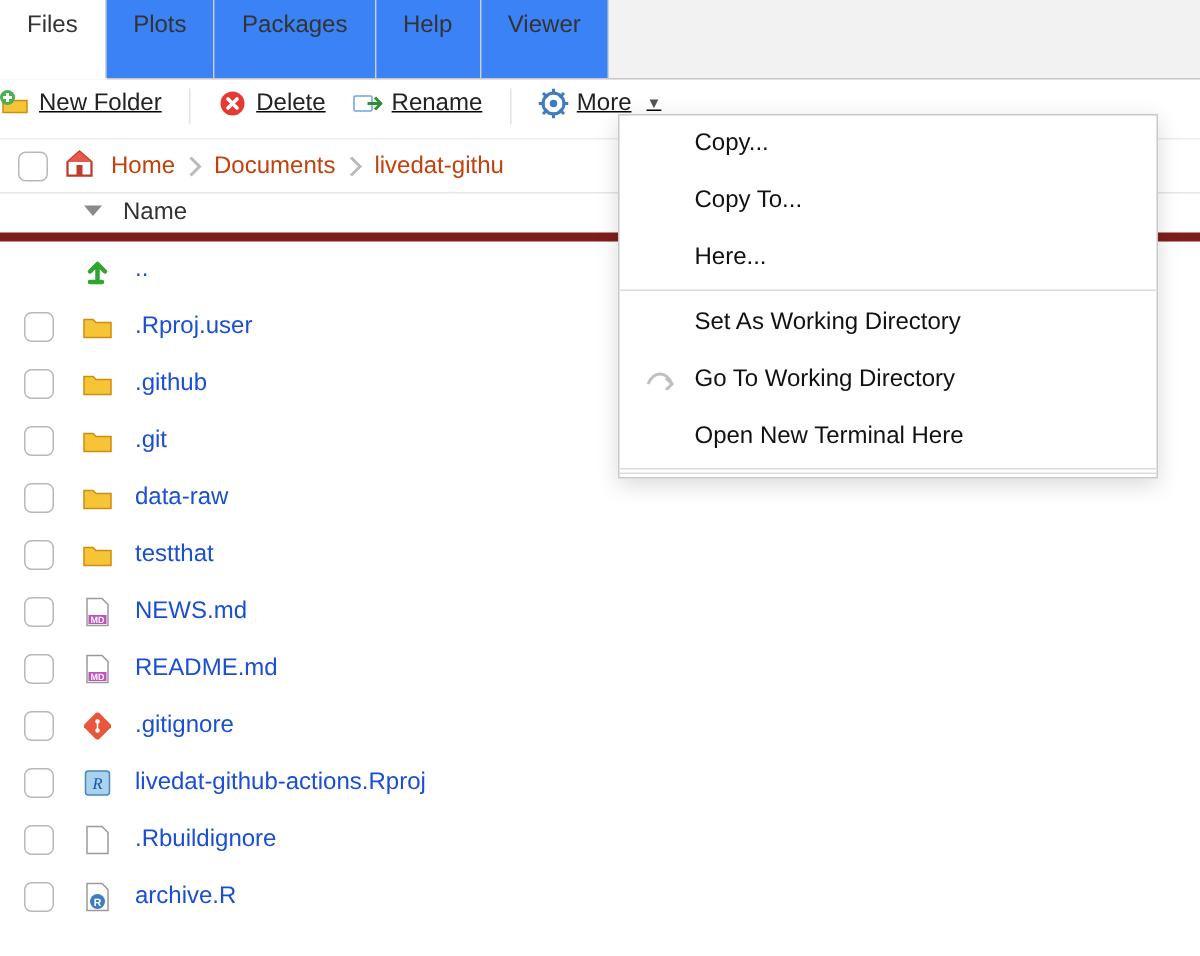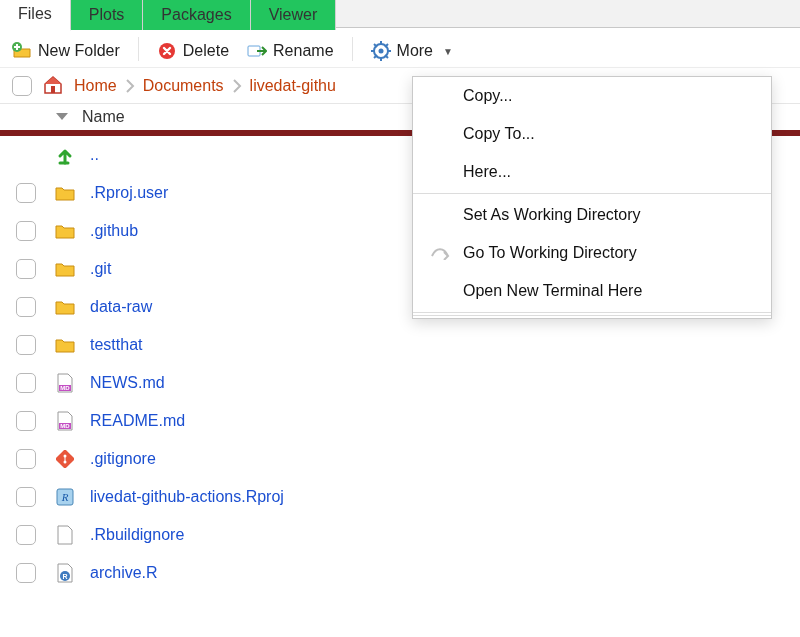--- a/index.html
+++ b/index.html
@@ -9,47 +9,47 @@
     background: #fff;
     width: 800px;
     height: 637px;
     overflow: hidden;
     position: relative;
   }
 
   
   .tabs {
     display: flex;
-    height: 28px;
+    height: 53px;
     border-bottom: 1px solid #c8c8c8;
     background: #f2f2f2;
-    align-items: center;
   }
   .tab {
     padding: 8px 18px 6px 18px;
     border-right: 1px solid #d0d0d0;
     color: #333;
     cursor: pointer;
-    background: #22c55e;
+    background: #3b82f6;
   }
   .tab.active {
     background: #fff;
     border-bottom: 2px solid #fff;
     margin-bottom: -1px;
     font-weight: 500;
   }
 
   
   .toolbar {
     display: flex;
-    align-items: flex-end;
+    align-items: flex-start;
     gap: 18px;
-    padding: 6px 12px;
+    padding: 6px 0;
     height: 40px;
     border-bottom: 1px solid #ededed;
+    text-decoration: underline;
   }
   .btn {
     display: inline-flex;
     align-items: center;
     gap: 6px;
     color: #222;
     cursor: pointer;
   }
   .btn .ic { width: 20px; height: 20px; display: inline-flex; align-items: center; justify-content: center; }
 
@@ -152,20 +152,21 @@
   svg .folder-body { fill: #f7c437; stroke: #c98e12; }
   svg .doc-body { fill: #fff; stroke: #9a9a9a; }
 </style>
 </head>
 <body>
 
 <div class="tabs">
   <div class="tab active">Files</div>
   <div class="tab">Plots</div>
   <div class="tab">Packages</div>
+  <div class="tab">Help</div>
   <div class="tab">Viewer</div>
 </div>
 
 <div class="toolbar">
 
   <div class="btn">
     <span class="ic">
       <svg width="20" height="20" viewBox="0 0 20 20">
         <path class="folder-body" d="M2 6h5l2 2h9v8H2z"></path>
         <circle cx="5" cy="6" r="5" fill="#4caf50"></circle>

